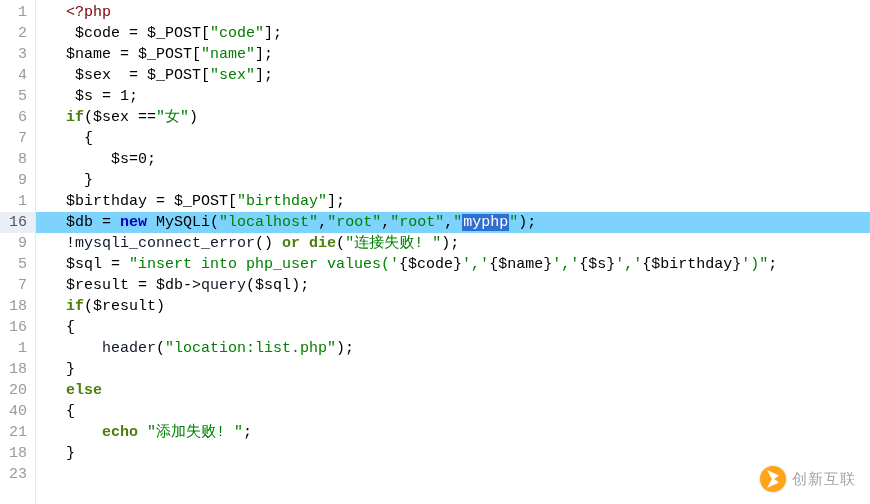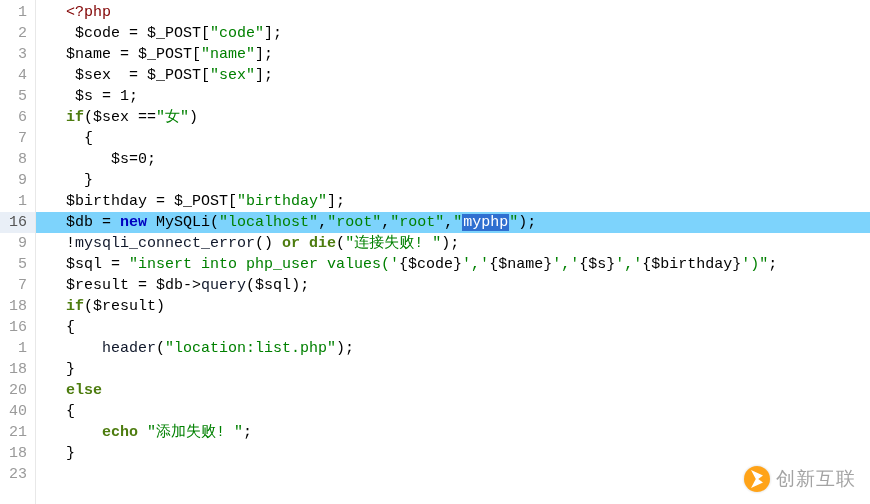--- a/index.html
+++ b/index.html
@@ -87,21 +87,21 @@
     width: 12px;
     height: 18px;
     background: #ffffff;
     top: 4px;
     left: 7px;
     clip-path: polygon(0 0, 100% 30%, 60% 50%, 100% 70%, 0 100%, 40% 50%);
   }
   .watermark .txt {
     color: #9a9a9a;
     font-family: Liberation Serif, serif;
-    font-size: 19px;
+    font-size: 15px;
     letter-spacing: 1px;
   }
 </style>
 </head>
 <body>
 
 <div class="editor">
   <div class="gutter" id="gutter">
       <div class="ln">1</div>
       <div class="ln">2</div>

